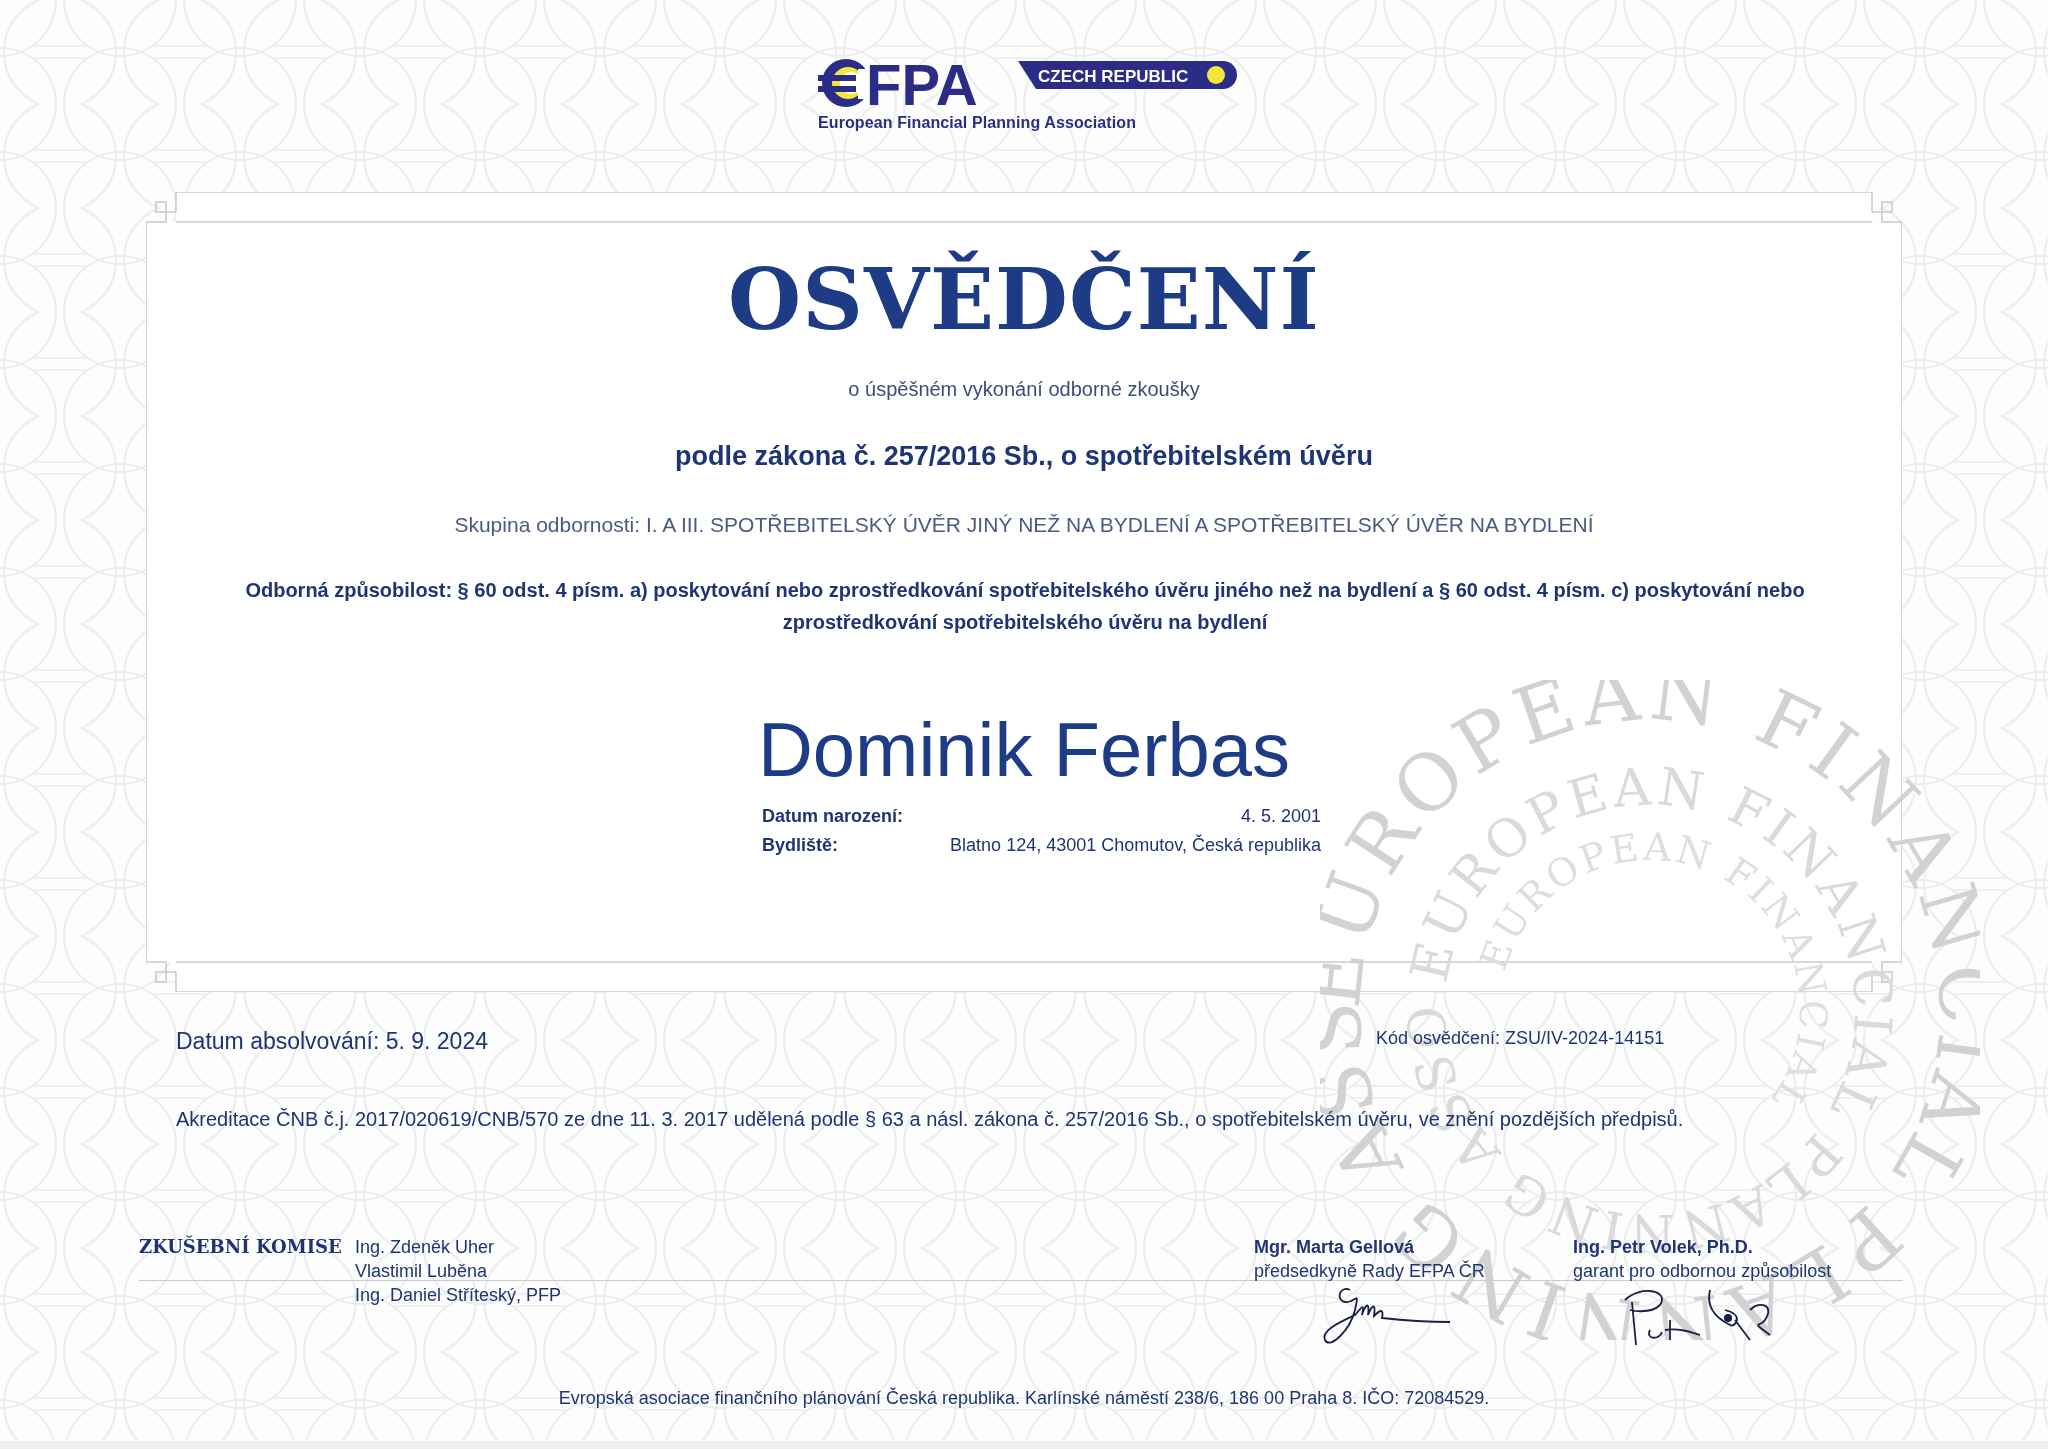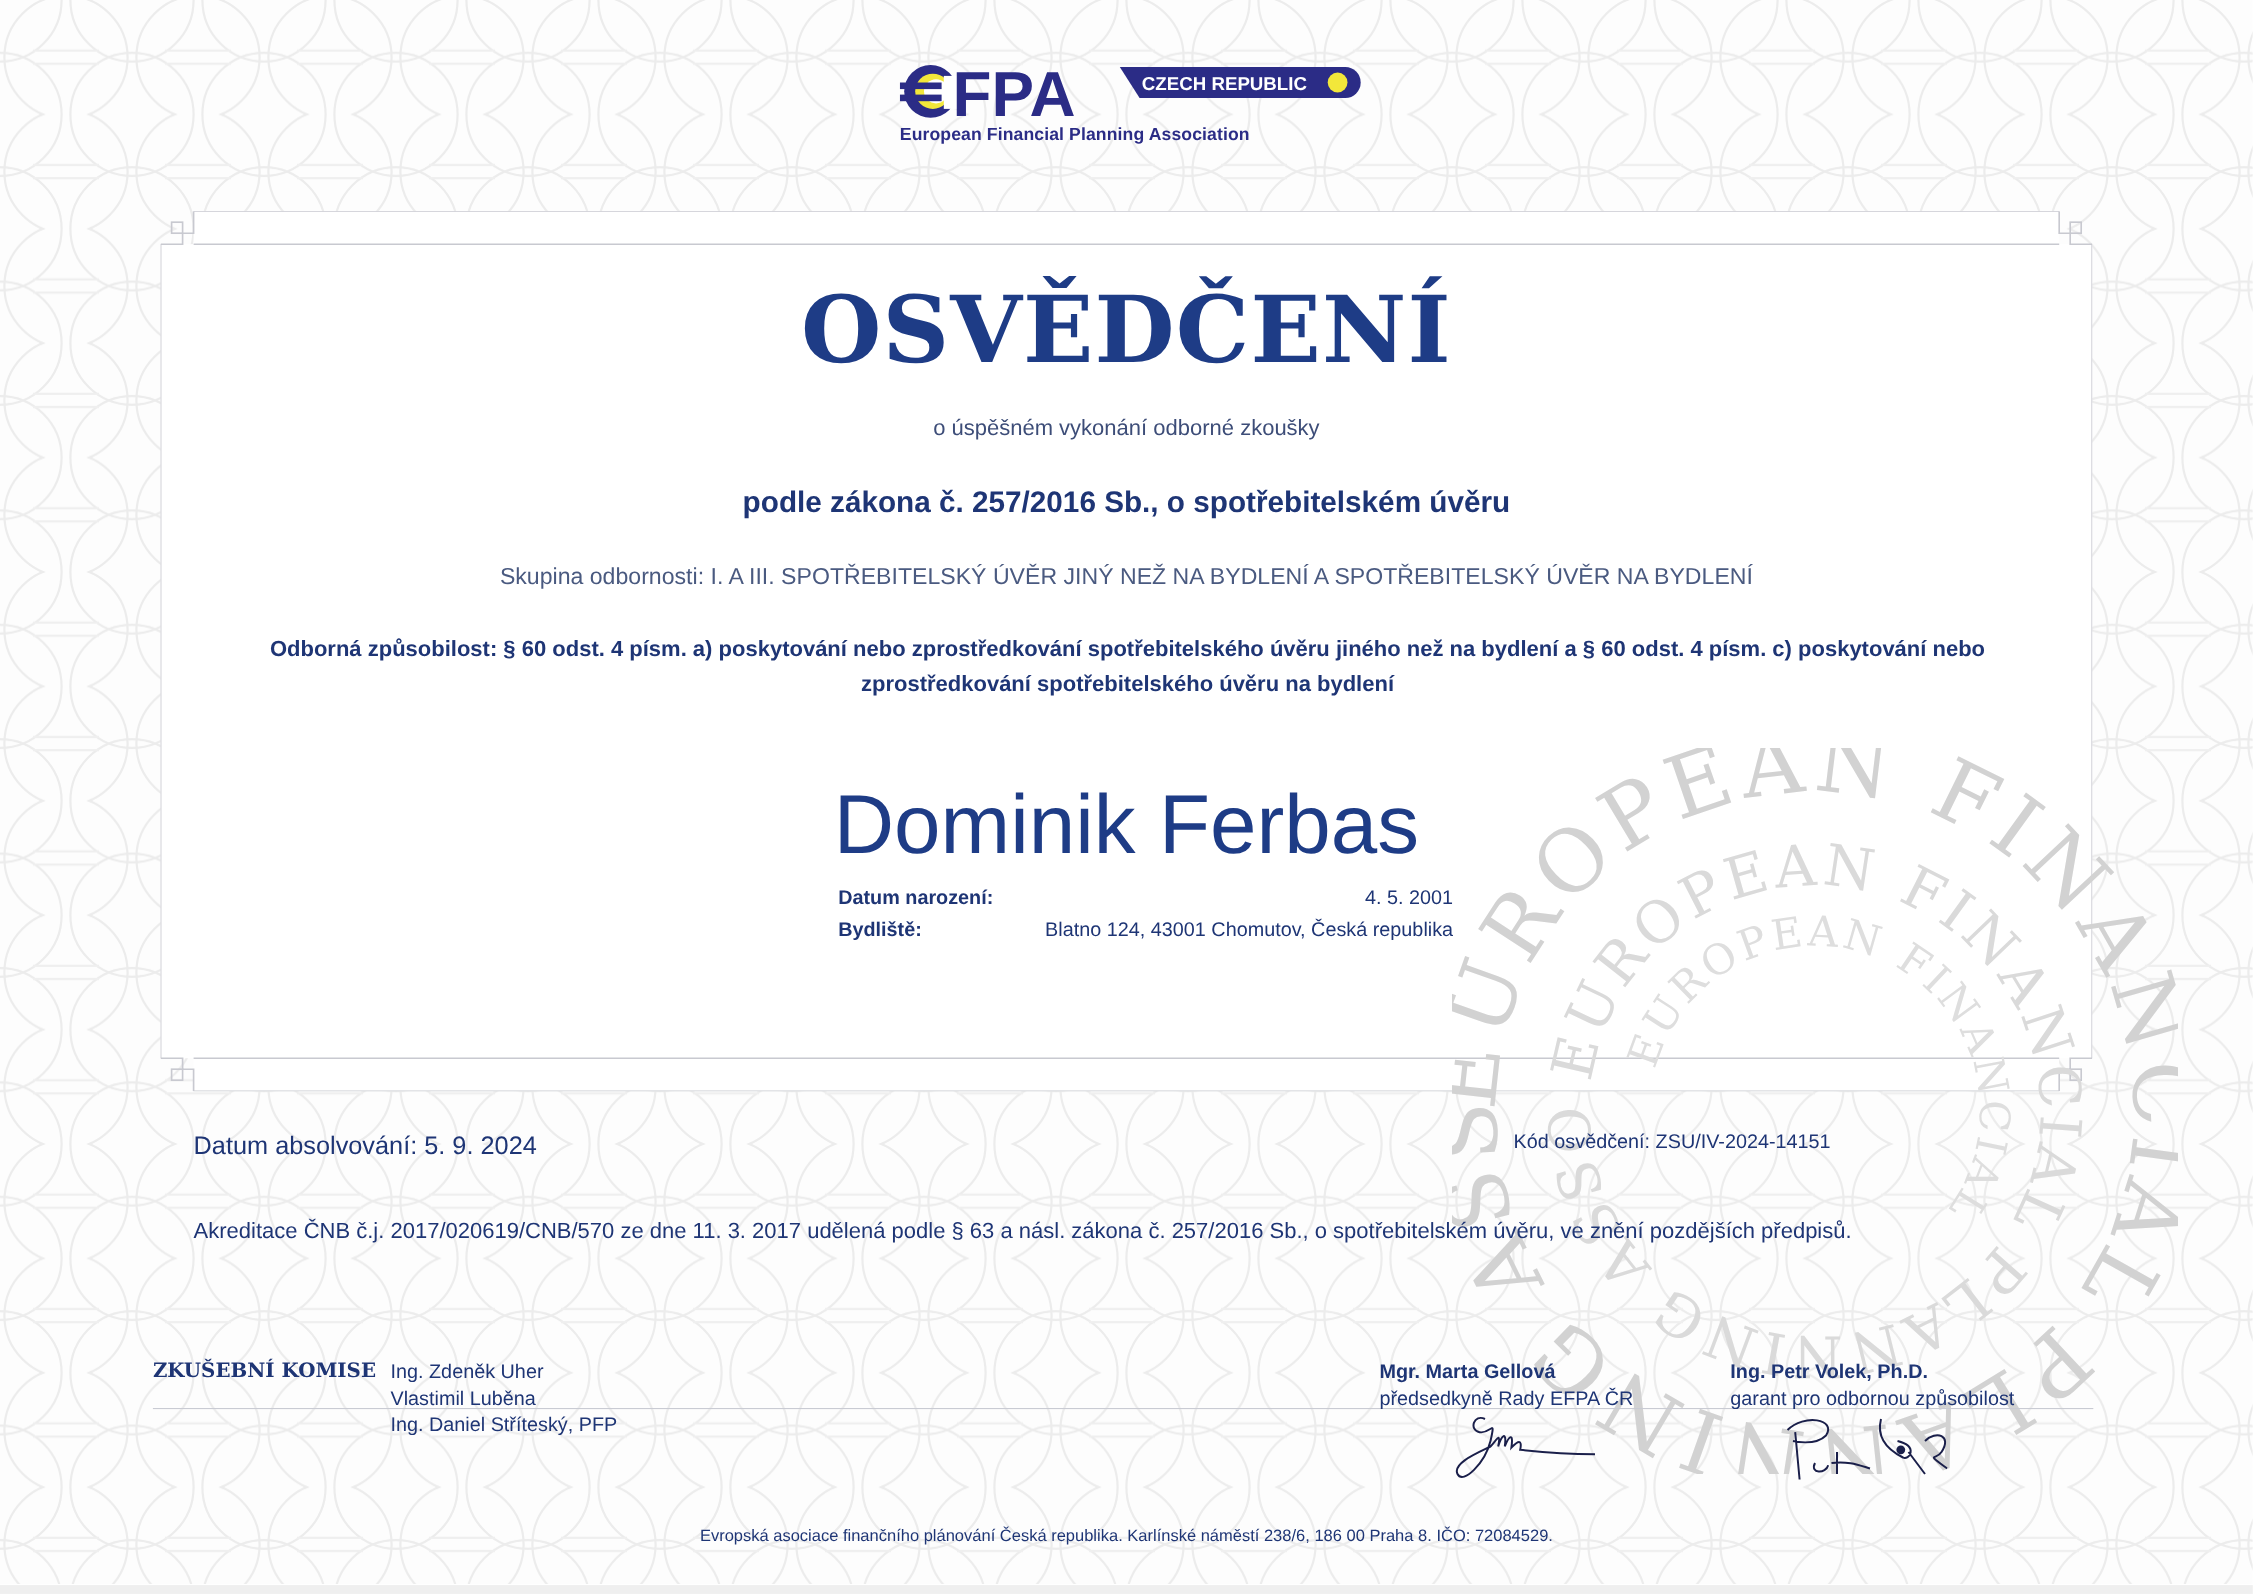--- a/index.html
+++ b/index.html
@@ -45,21 +45,21 @@
   .committee-label { position: absolute; left: 139px; top: 1236px; font-family: "DejaVu Serif", serif; font-weight: bold; font-size: 18px; color: #1e3575; }
   .committee-list { position: absolute; left: 355px; top: 1235px; font-size: 18px; line-height: 24px; color: #1e3575; }
   .divider { position: absolute; left: 139px; top: 1280px; width: 1764px; height: 1px; background: #c9cbd3; }
 
   .sig1 { position: absolute; left: 1254px; top: 1235px; font-size: 18px; line-height: 24px; color: #1e3575; }
   .sig2 { position: absolute; left: 1573px; top: 1235px; font-size: 18px; line-height: 24px; color: #1e3575; }
   .sig-name { font-weight: bold; }
   .sig-img1 { position: absolute; left: 1310px; top: 1280px; width: 150px; height: 75px; }
   .sig-img2 { position: absolute; left: 1600px; top: 1280px; width: 260px; height: 75px; }
 
-  .footer { position: absolute; left: 0; width: 2048px; top: 1388px; text-align: center; font-size: 15px; color: #1e3575; }
+  .footer { position: absolute; left: 0; width: 2048px; top: 1388px; text-align: center; font-size: 18px; color: #1e3575; }
 </style>
 </head>
 <body>
 
 <svg class="bg-pattern" viewBox="0 0 2048 1440" xmlns="http://www.w3.org/2000/svg">
   <defs>
     <pattern id="circ" width="120" height="104" patternUnits="userSpaceOnUse">
       <circle cx="60" cy="52" r="56" fill="none" stroke="#ececec" stroke-width="2"></circle>
       <circle cx="0" cy="0" r="56" fill="none" stroke="#ececec" stroke-width="2"></circle>
       <circle cx="120" cy="0" r="56" fill="none" stroke="#ececec" stroke-width="2"></circle>

